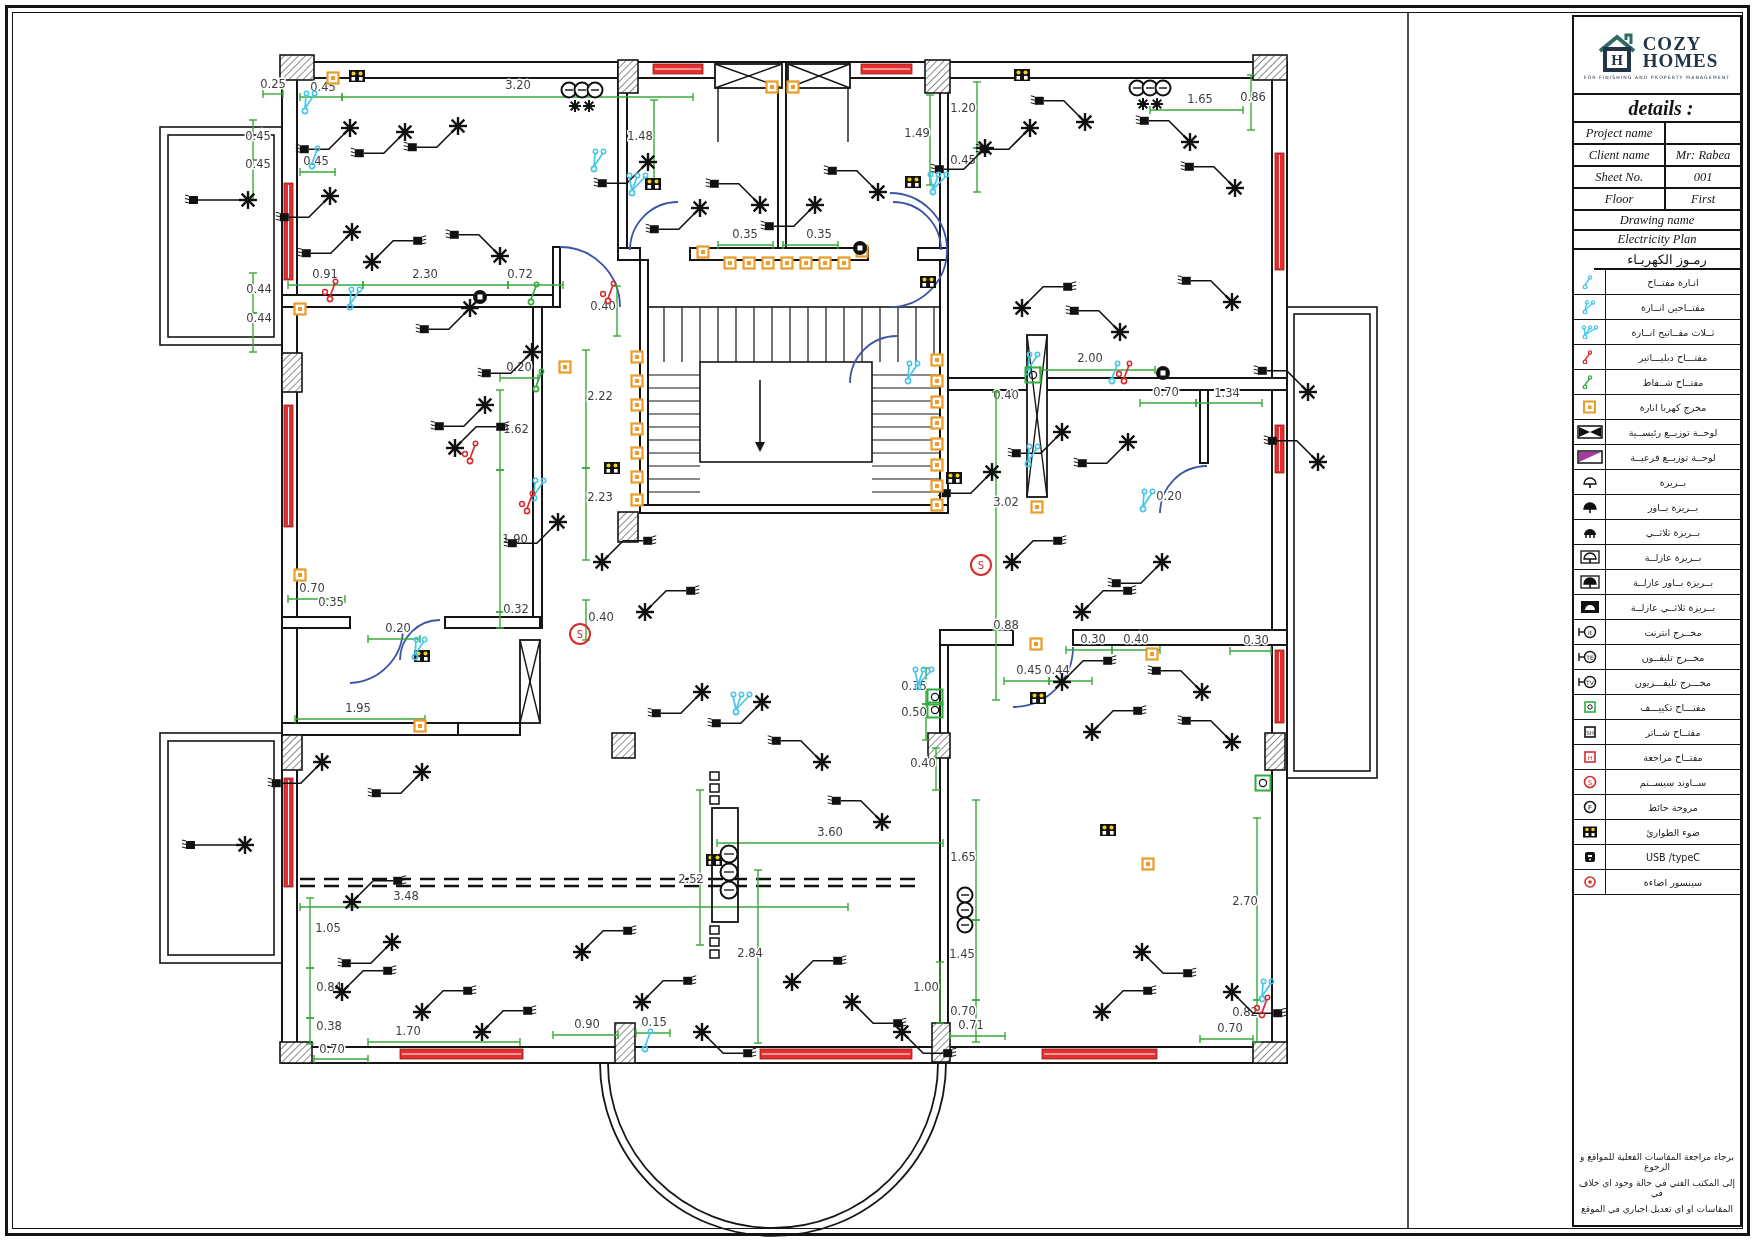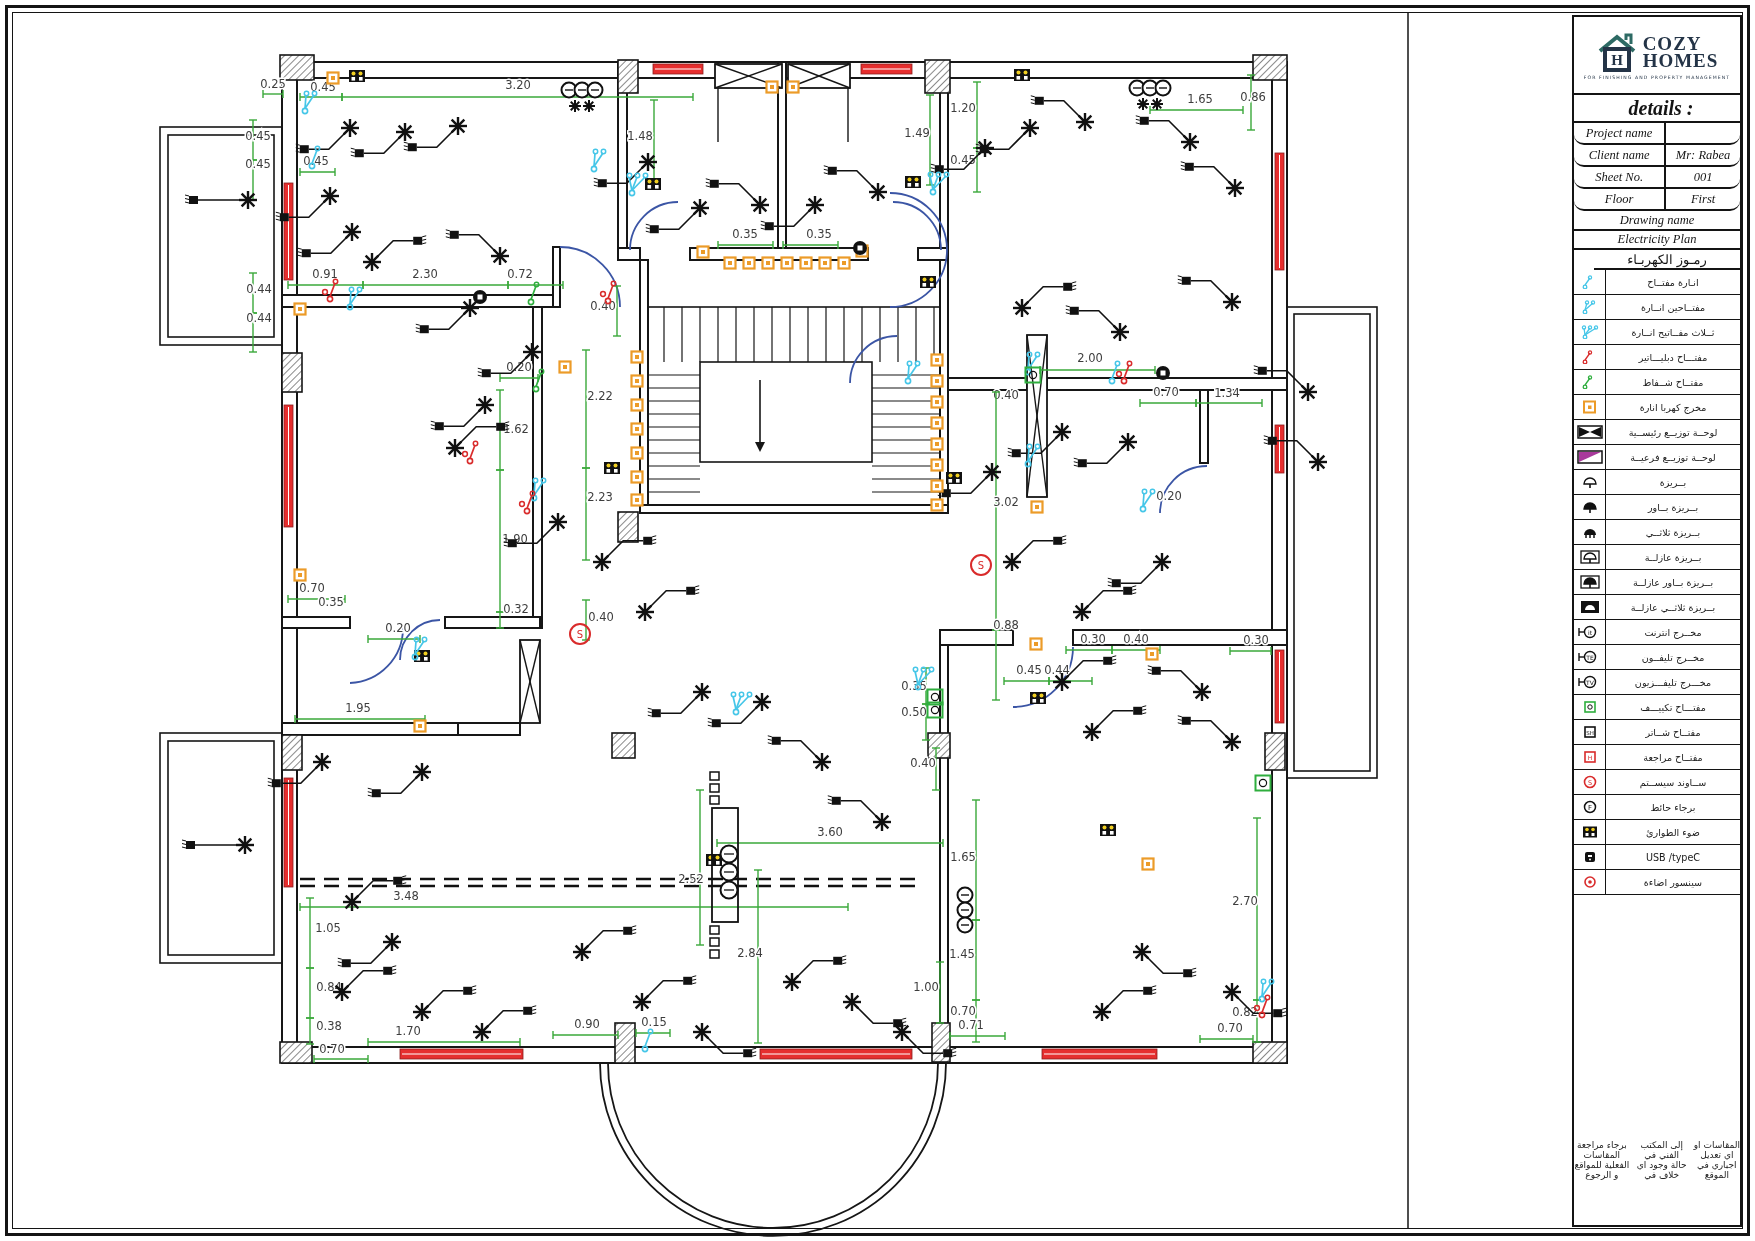--- a/index.html
+++ b/index.html
@@ -10,32 +10,32 @@
   
   .tblock{position:absolute;left:1572px;top:15px;width:170px;height:1212px;border:2.2px solid #141414;
           background:#fff;display:flex;flex-direction:column;z-index:6;box-sizing:border-box;}
   .tb-sec{border-bottom:2px solid #141414;box-sizing:border-box;flex:none;}
   .tb-logo{height:78px;display:flex;flex-direction:column;align-items:center;justify-content:center;padding:2px 0;}
   .logo-row{display:flex;align-items:center;gap:5px;}
   .logo-name{font-family:"Liberation Serif",serif;font-weight:bold;color:#243447;font-size:19px;line-height:17px;letter-spacing:1px;}
   .logo-tag{font-size:4.6px;letter-spacing:1.1px;color:#243447;margin-top:2px;white-space:nowrap;}
   .tb-details{height:28px;display:flex;align-items:center;justify-content:center;
      font-family:"Liberation Serif",serif;font-style:italic;font-size:20px;font-weight:bold;color:#141414;padding-left:8px;}
-  .tb-row{height:22px;display:flex;border-radius:10px;}
+  .tb-row{height:22px;display:flex;}
   .tb-row .cl{width:55%;border-right:2px solid #141414;display:flex;align-items:center;justify-content:center;}
   .tb-row .cv{width:45%;display:flex;align-items:center;justify-content:center;}
   .tb-row, .tb-wide{font-family:"Liberation Serif",serif;font-style:italic;font-size:12.5px;color:#141414;}
   .tb-wide{display:flex;align-items:center;justify-content:center;}
   .tb-leg-title{height:20px;font-size:13px;font-family:"DejaVu Serif",serif;font-style:normal;margin-left:20px;}
   .leg-row{height:25px;display:flex;border-bottom:1px solid #141414;flex:none;box-sizing:border-box;justify-content:flex-end;}
   .leg-ic{width:31px;border-right:1px solid #141414;display:flex;align-items:center;justify-content:center;flex:none;}
   .leg-lb{flex:1;display:flex;align-items:center;justify-content:center;direction:rtl;
           font-size:9.6px;color:#1a1a1a;font-family:"DejaVu Sans",sans-serif;overflow:hidden;white-space:nowrap;}
   .tb-spacer{flex:1;border-bottom:none;}
-  .tb-notes{height:86px;display:flex;flex-direction:row;justify-content:center;gap:6px;border-bottom:none;border-top:1px solid #fff;}
+  .tb-notes{height:86px;display:flex;flex-direction:column;justify-content:center;gap:6px;border-bottom:none;border-top:1px solid #fff;}
   .note-line{direction:rtl;text-align:center;font-size:9px;color:#222;font-family:"DejaVu Sans",sans-serif;}
 </style>
 </head>
 <body>
 
 <div class="sheet">
   <svg class="plan" id="plansvg" width="1755" height="1241" viewBox="0 0 1755 1241">
       <defs>
         <pattern id="hx" width="5" height="5" patternUnits="userSpaceOnUse" patternTransform="rotate(45)">
           <rect width="5" height="5" fill="#fff"></rect>
@@ -1964,21 +1964,21 @@
           </div>
           <div class="leg-lb">ســاوند سيســتم</div>
         </div>
         <div class="leg-row">
           <div class="leg-ic">
             <svg width="26" height="14" viewBox="0 0 26 14">
               <circle cx="13" cy="7" r="5.5" fill="none" stroke="#111" stroke-width="1.5"></circle>
               <text x="13" y="9.5" text-anchor="middle" font-size="7" fill="#111">F</text>
             </svg>
           </div>
-          <div class="leg-lb">برجاء حائط</div>
+          <div class="leg-lb">مروحة حائط</div>
         </div>
         <div class="leg-row">
           <div class="leg-ic">
             <svg width="26" height="14" viewBox="0 0 26 14">
               <rect x="6" y="1.5" width="14" height="11" fill="#111"></rect>
               <circle cx="10" cy="4.5" r="1.8" fill="#f2d021"></circle>
               <circle cx="16" cy="4.5" r="1.8" fill="#f2d021"></circle>
               <rect x="8.5" y="8" width="3" height="3" fill="#fff"></rect>
               <rect x="14.5" y="8" width="3" height="3" fill="#fff"></rect>
             </svg>

